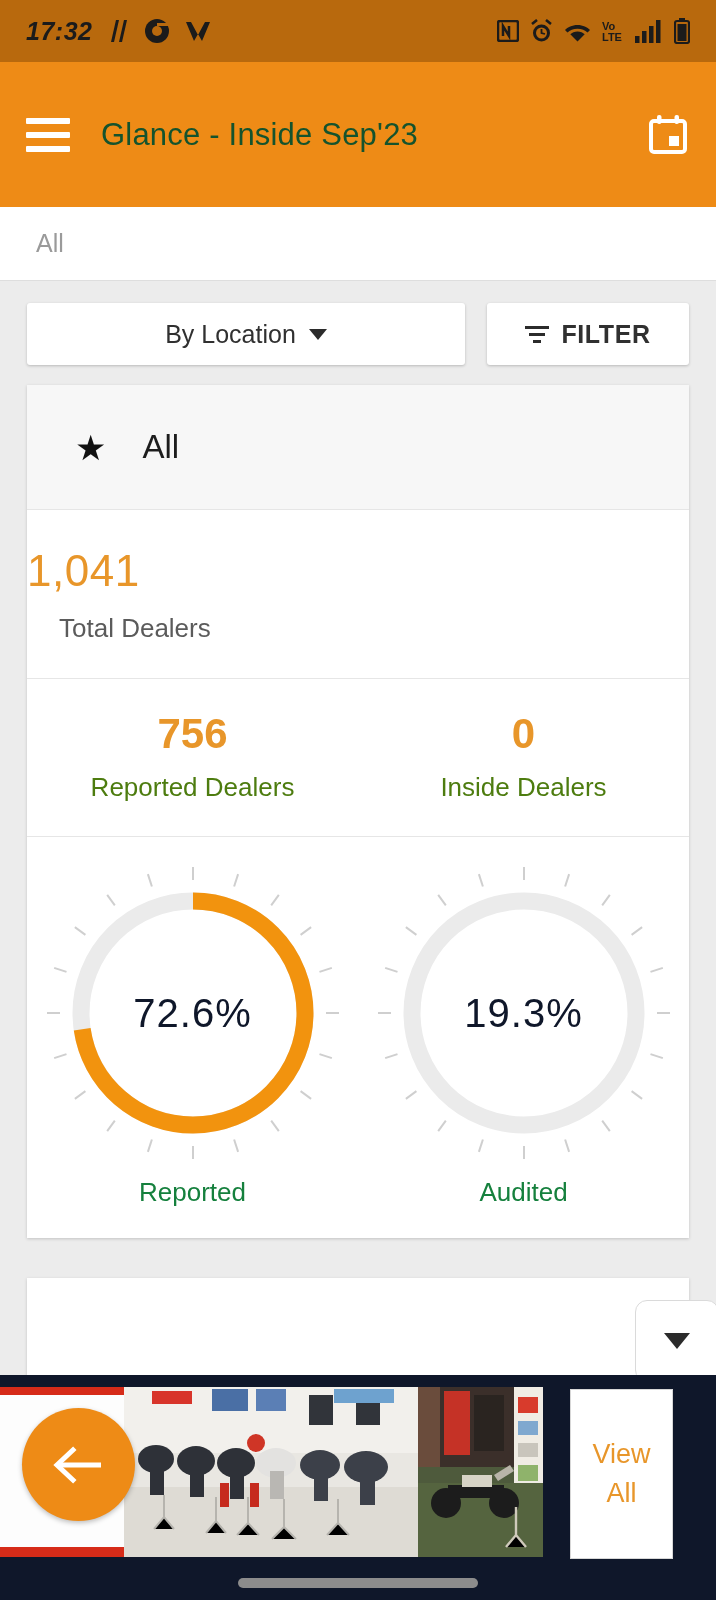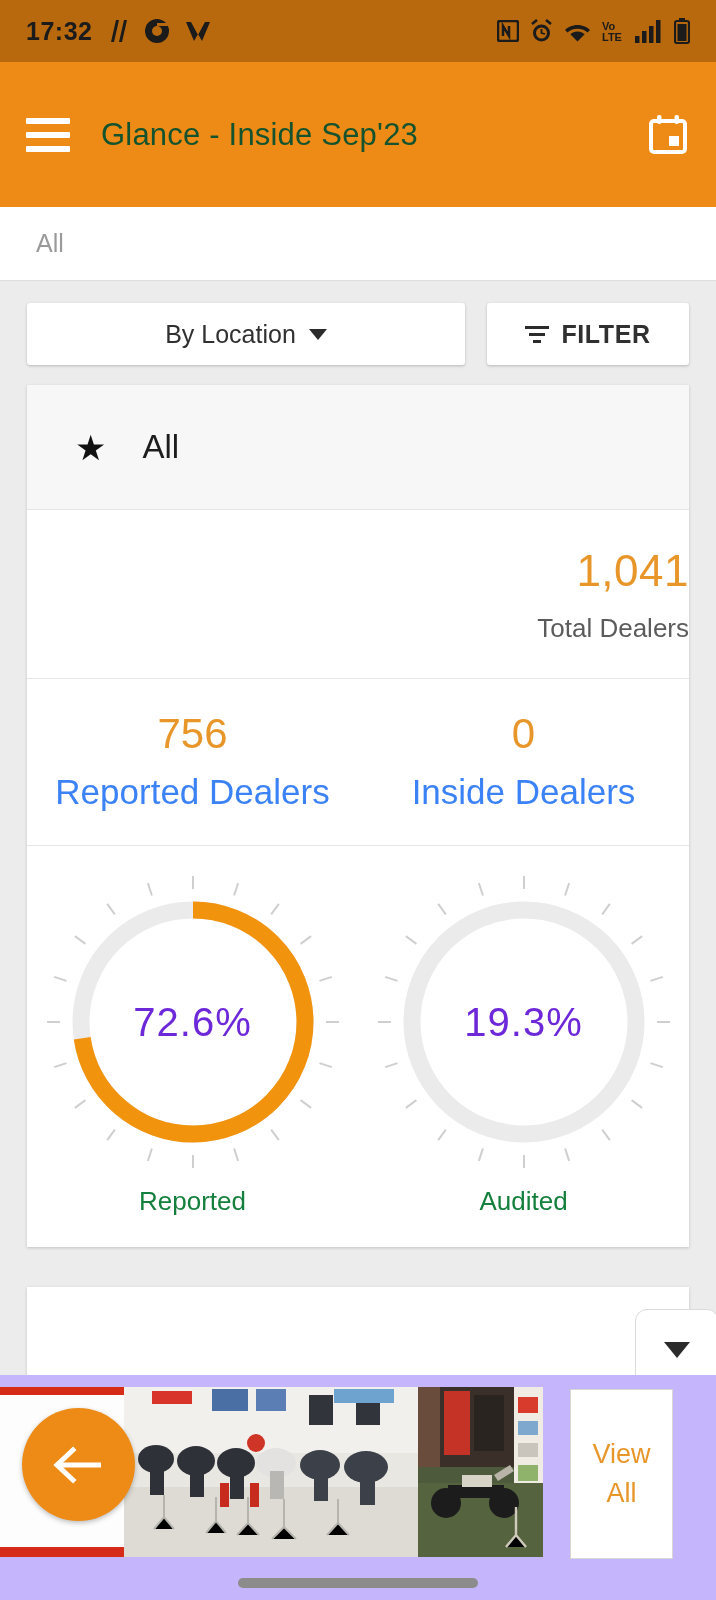--- a/index.html
+++ b/index.html
@@ -11,21 +11,21 @@
     position:relative;
   }
 
   
   .status-bar{
     height:62px; background:#b8690d;
     display:flex; align-items:center; justify-content:space-between;
     padding:0 26px; color:#1b1b1b;
   }
   .status-left{ display:flex; align-items:center; gap:15px; }
-  .status-time{ font-size:25px; font-weight:700; letter-spacing:.5px; }
+  .status-time{ font-size:25px; font-weight:700; letter-spacing:.5px;font-style:italic; }
   .status-right{ display:flex; align-items:center; gap:11px;padding-left:35px; }
   .sico{ display:flex; align-items:center; }
 
   
   .app-bar{
     height:145px; background:#ee8b16;
     display:flex; align-items:center; padding:0 26px;
     color:#14532d;
   }
   .hamburger{ width:44px; display:flex; flex-direction:column; gap:8px; cursor:pointer; }
@@ -66,38 +66,38 @@
     margin:0 27px; background:#fff; box-shadow:0 1px 3px rgba(0,0,0,.18);
   }
   .card-head{
     background:#f7f7f7; height:125px; display:flex; align-items:center;
     padding:0 48px; border-bottom:1px solid #e6e6e6;
   }
   .star{ font-size:35px; color:#111; line-height:1; }
   .card-head-label{ font-size:33px; color:#1d1d1d; margin-left:36px; }
 
   .total-block{
-    text-align:right; padding:36px 0 34px;
+    text-align:left; padding:36px 0 34px;
     border-bottom:1px solid #e6e6e6;
   }
   .total-value{ font-size:44px; color:#e8962a; letter-spacing:.5px; }
-  .total-label{ font-size:26px; color:#5b5b5b; margin-top:17px; }
+  .total-label{ font-size:26px; color:#5b5b5b; margin-top:17px;padding-left:32px; }
 
   .stat-row{ display:flex; border-bottom:1px solid #e6e6e6; }
   .stat{ flex:1; text-align:center; padding:31px 0 33px; }
-  .stat-value{ font-size:42px; color:#e8962a; }
-  .stat-label{ font-size:35px; color:#3b82f6; margin-top:14px; }
+  .stat-value{ font-size:42px; color:#e8962a;font-weight:bold; }
+  .stat-label{ font-size:26px; color:#4d7c0f; margin-top:14px; }
 
   .gauge-row{ display:flex; padding:26px 0 30px; }
   .gauge-cell{ flex:1; display:flex; flex-direction:column; align-items:center; }
   .gauge-wrap{ position:relative; width:300px; height:300px; }
   .gauge-wrap svg{ position:absolute; inset:0; }
   .gauge-text{
     position:absolute; inset:0; display:flex; align-items:center; justify-content:center;
-    font-size:40px; color:#6d28d9; letter-spacing:1px;
+    font-size:40px; color:#0f172a; letter-spacing:1px;
   }
   .gauge-caption{ font-size:26px; color:#15803d; margin-top:14px; }
 
   
   .card2{
     margin:40px 27px 0 27px; background:#fff; height:120px;
     box-shadow:0 1px 3px rgba(0,0,0,.18); position:relative;
   }
   .card2-dropdown{
     position:absolute; right:-30px; top:22px; width:84px; height:82px;
@@ -109,21 +109,21 @@
     border-top:16px solid #2b2b2b; }
   .card2-clip{
     position:absolute; left:50%; transform:translateX(-50%); bottom:0;
     width:22px; height:16px; background:#e8962a;
     clip-path:polygon(0 0,100% 0,100% 55%,55% 55%,55% 100%,0 100%);
   }
 
   
   .photo-bar{
     position:absolute; left:0; bottom:0; width:716px; height:225px;
-    background:#c4b5fd;
+    background:#0f172a;
   }
   .photo-strip{ position:absolute; left:0; top:12px; height:170px; width:716px; }
   .ph{ position:absolute; top:0; height:170px; overflow:hidden; }
   .ph1{ left:0; width:250px; }
   .ph2{ left:124px; width:300px; }
   .ph3{ left:418px; width:125px; }
 
   .fab{
     position:absolute; left:22px; top:33px; width:113px; height:113px;
     background:#ee8b16; border-radius:50%;

